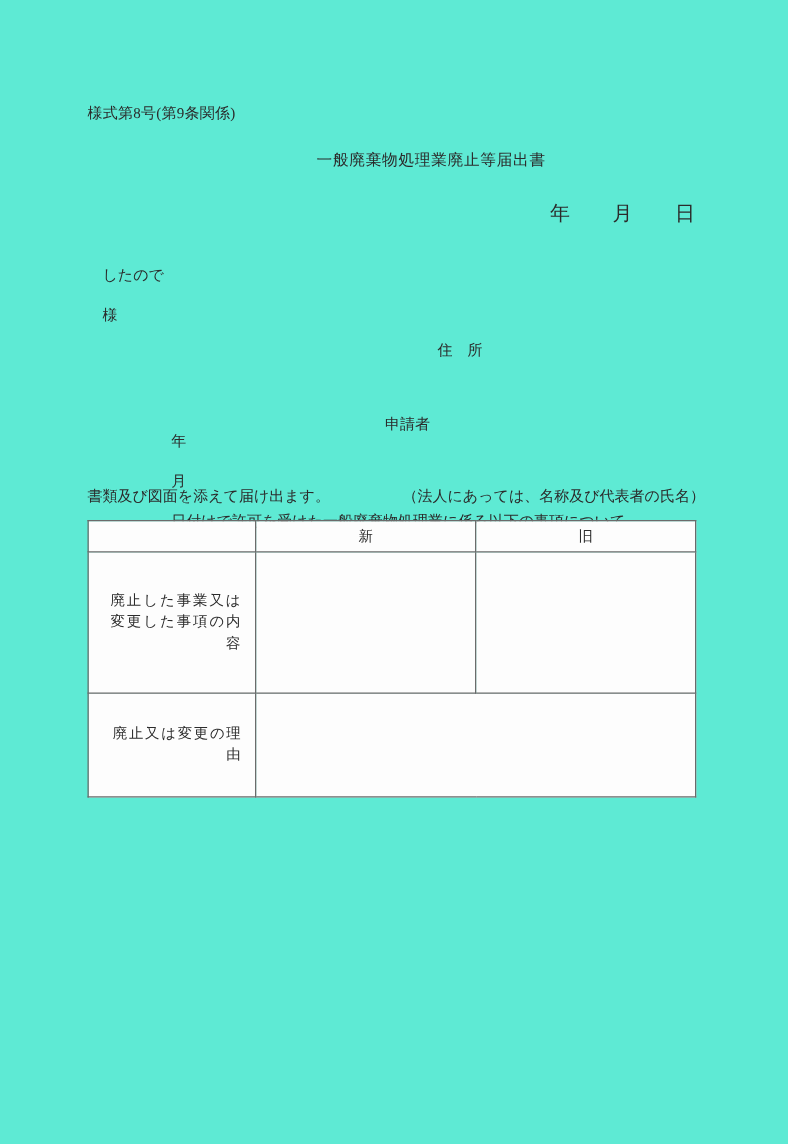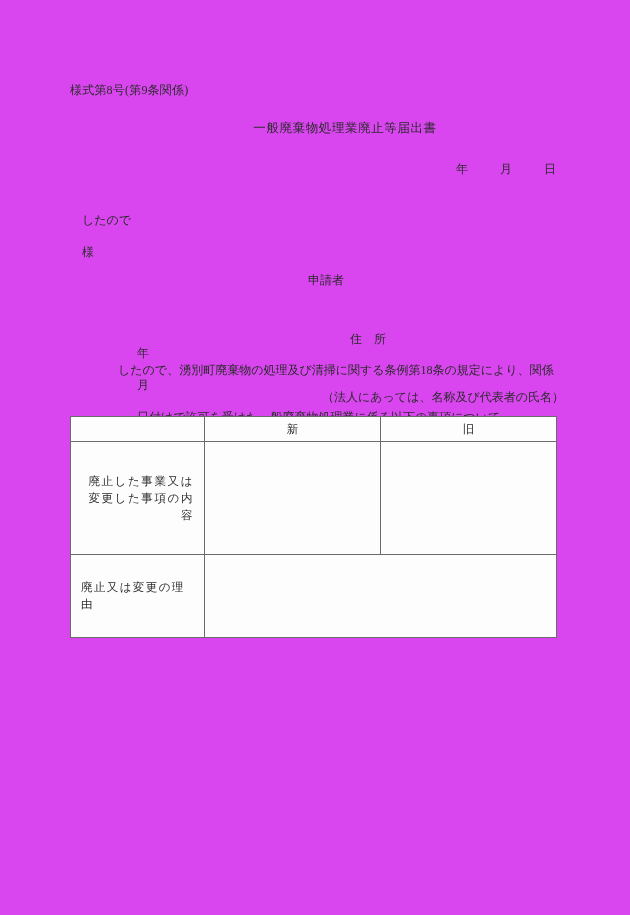--- a/index.html
+++ b/index.html
@@ -8,21 +8,21 @@
     background: #ffffff;
   }
   body {
     font-family: "Liberation Serif", "DejaVu Serif", serif;
     color: #2b2b2b;
   }
   #page {
     position: relative;
     width: 630px;
     height: 915px;
-    background: #d946ef;
+    background: #5eead4;
     overflow: hidden;
   }
 
   
   .abs { position: absolute; white-space: pre; }
 
   
   #form-number {
     left: 70px; top: 82px;
     font-size: 12px;
@@ -38,21 +38,21 @@
     font-size: 12.5px;
     letter-spacing: 0.6px;
     white-space: normal;
   }
 
   
   #date-line {
     left: 0; top: 161px;
     width: 556px;
     text-align: right;
-    font-size: 12px;
+    font-size: 16px;
     white-space: normal;
   }
   #date-line .sp { display: inline-block; width: 26px; }
 
   
   #addressee-row {
     left: 70px; top: 197px;
     font-size: 12px;
   }
   #addressee-row .gap { display: inline-block; width: 110px; }
@@ -107,21 +107,21 @@
     vertical-align: middle;
     background: #fdfdfd;
   }
   .col-label { width: 134px; }
   .col-new   { width: 176px; }
   .col-old   { width: 176px; }
 
   .hdr-cell { height: 24px; text-align: center; }
   .label-cell { line-height: 17px; }
   .lbl-spread-1 { letter-spacing: 1.6px; }
-  .lbl-spread-2 { letter-spacing: 1.4px; }
+  .lbl-spread-2 { letter-spacing: 1.4px; text-align: right; }
   .lbl-spread-3 { letter-spacing: 11px; padding-left: 4px; }
 
   .row-1 td { height: 112px; vertical-align: middle; text-align: right; }
   .row-1 .label-cell { vertical-align: middle; padding-top: 6px; }
   .row-2 td { height: 82px; }
   .row-3 td { height: 64px; }
 </style>
 </head>
 <body>
 
@@ -139,36 +139,36 @@
     <span>日</span>
   </div>
 
   <div class="abs" id="addressee-row">
     <span>したので</span>
     <span class="gap"></span>
     <span>様</span>
   </div>
 
   <div class="abs" id="applicant-block">
+    <div class="line indent-a">住　所</div>
     <div class="line">申請者</div>
-    <div class="line indent-a">住　所</div>
     <div class="line indent-b">（法人にあっては、名称及び代表者の氏名）</div>
   </div>
 
   <div class="abs" id="body-line1">
     <span>年</span>
     <span class="sp"></span>
     <span>月</span>
     <span class="sp"></span>
     <span>日付けで許可を受けた一般廃棄物処理業に係る以下の事項について</span>
   </div>
 
 
-  <div class="abs" id="body-line2">したので、湧別町廃棄物の処理及び清掃に関する条例第18条の規定により、関係</div>
 
+  <div class="abs" id="body-line3">書類及び図面を添えて届け出ます。</div>
 
   <table id="form-table">
     <colgroup>
       <col class="col-label">
       <col class="col-new">
       <col class="col-old">
     </colgroup>
     <tbody>
       <tr>
         <td class="hdr-cell"></td>

